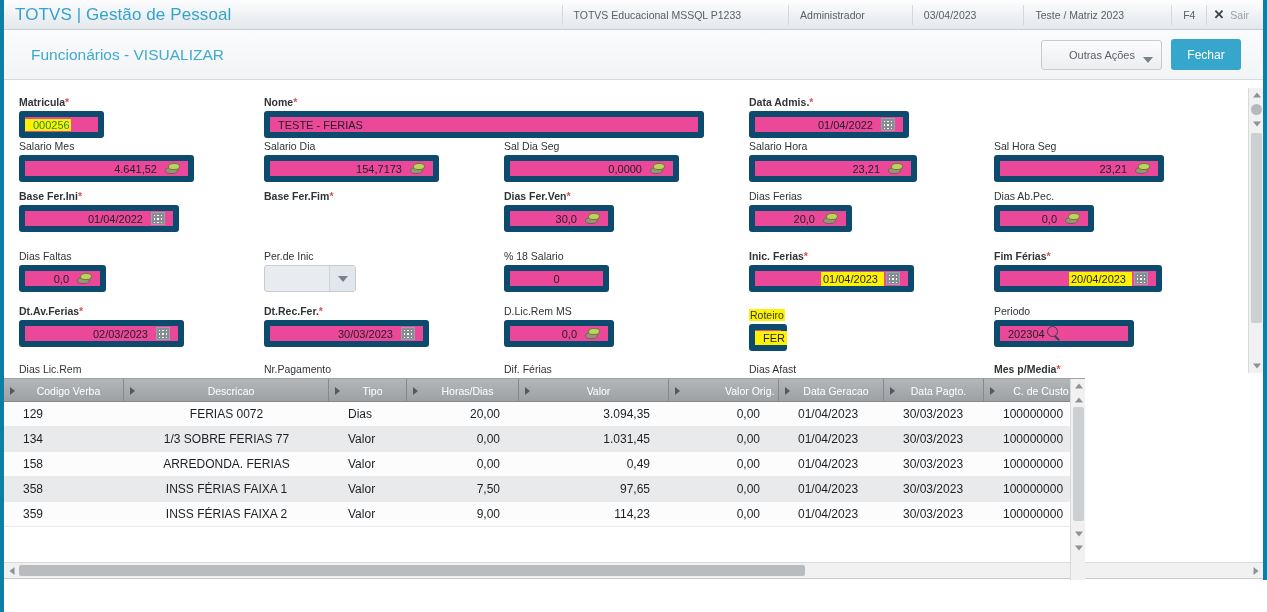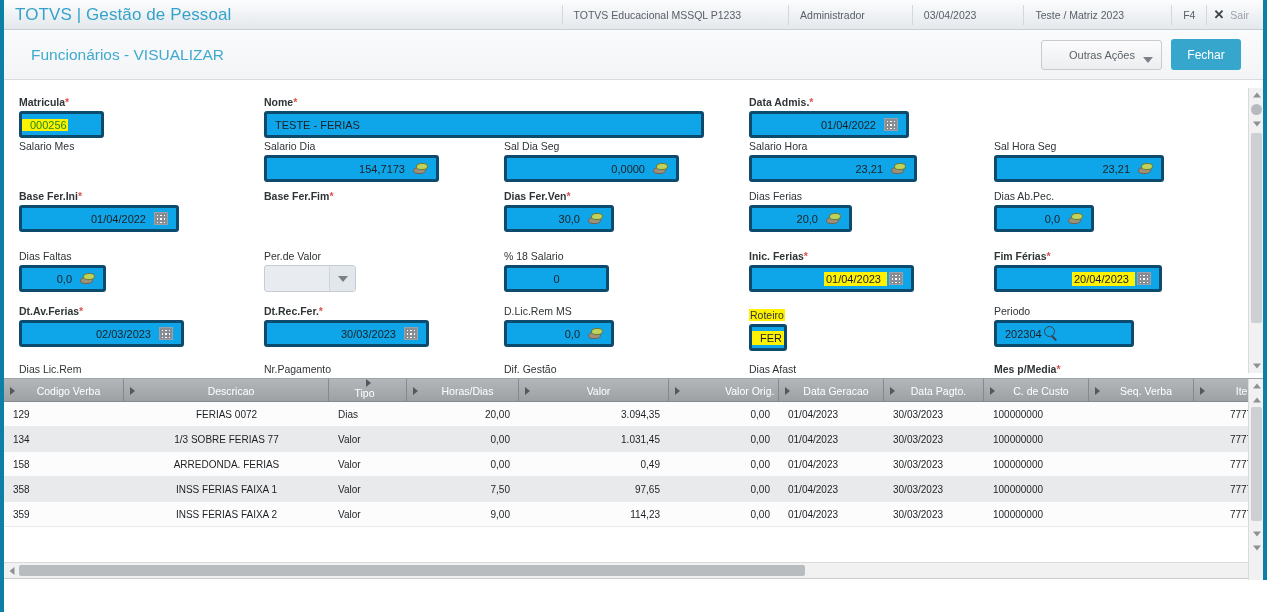--- a/index.html
+++ b/index.html
@@ -111,22 +111,22 @@
     font-size: 10.5px; color: #2f3437;
     margin-bottom: 3px; white-space: nowrap;
     line-height: 12px;
   }
   .fld-label.req { font-weight: bold; }
   .fld-label .star { color: #d9534f; font-weight: bold; }
   .fld-label.hl { background: #fff200; display: inline-block; padding: 0 1px; }
 
   .ctl {
     height: 27px;
-    background: #0ea5e9;
-    border: 3px solid #0c4a6e;
+    background: #ec4899;
+    border: 6px solid #0c4a6e;
     border-radius: 3px;
     display: flex; align-items: center;
     position: relative;
   }
   .ctl .val {
     font-size: 11px; color: #1c2024;
     white-space: nowrap;
   }
   .ctl.left .val { padding-left: 8px; }
   .ctl.rightv { justify-content: flex-end; }
@@ -241,21 +241,21 @@
   .vs-thumb {
     position: absolute; left: 2px; top: 2px;
     width: 11px; height: 190px;
     background: #cdd0d3; border-radius: 2px;
   }
   .vs-bottom { position: absolute; left: 0; bottom: 0; width: 15px; }
 
   
   .grid {
     position: absolute; left: 4px; top: 378px;
-    width: 1259px; height: 202px;
+    width: 1081px; height: 202px;
     background: #ffffff;
     border-top: 1px solid #9ea3a8;
     overflow: hidden;
   }
   .grid-head {
     display: flex; height: 23px;
     background: linear-gradient(to bottom, #b4b7ba 0%, #9ea1a4 100%);
     border-bottom: 1px solid #85898d;
   }
   .gh {
@@ -278,23 +278,23 @@
     padding-right: 6px;
   }
   .grid-body { height: 178px; position: relative; }
   .grow {
     display: flex; height: 25px; align-items: center;
     border-bottom: 1px solid #e9eaeb;
   }
   .grow.odd { background: #fcfcfc; }
   .grow.even { background: #e9eaeb; }
   .gc {
-    font-size: 10px; color: #1c2024;
+    font-size: 12px; color: #1c2024;
     white-space: nowrap; overflow: hidden;
-    flex: 0 0 auto; padding: 0 9px;
+    flex: 0 0 auto; padding: 0 19px;
   }
   .gc.r { text-align: right; }
   .gc.l { text-align: left; }
   .gc.c { text-align: center; }
 
   
   .gvscroll {
     position: absolute; right: 0; top: 0;
     width: 15px; height: 202px; background: #f1f1f1;
     border-left: 1px solid #d8dadc; z-index: 20;
@@ -387,20 +387,27 @@
       </div>
       <div class="fld" style="left: 745px; top: 16px; width: 160px;">
         <div class="fld-label req">Data Admis.<span class="star">*</span></div>
         <div class="ctl rightv" style="width: 160px;">
           <span class="val">01/04/2022</span>
           <span class="ico-cal"></span>
         </div>
       </div>
       <div class="fld" style="left: 15px; top: 60px; width: 175px;">
         <div class="fld-label">Salario Mes</div>
+        <div class="ctl rightv" style="width: 175px;">
+          <span class="val">4.641,52</span>
+          <span class="ico-money">
+            <span class="c1"></span>
+            <span class="c2"></span>
+          </span>
+        </div>
       </div>
       <div class="fld" style="left: 260px; top: 60px; width: 175px;">
         <div class="fld-label">Salario Dia</div>
         <div class="ctl rightv" style="width: 175px;">
           <span class="val">154,7173</span>
           <span class="ico-money">
             <span class="c1"></span>
             <span class="c2"></span>
           </span>
         </div>
@@ -479,21 +486,21 @@
         <div class="fld-label">Dias Faltas</div>
         <div class="ctl rightv" style="width: 87px;">
           <span class="val">0,0</span>
           <span class="ico-money">
             <span class="c1"></span>
             <span class="c2"></span>
           </span>
         </div>
       </div>
       <div class="fld" style="left: 260px; top: 170px; width: 92px;">
-        <div class="fld-label">Per.de Valor</div>
+        <div class="fld-label">Per.de Inic</div>
         <div class="ctl dd" style="width: 92px;">
           <span class="val"></span>
           <span class="ddbtn">
             <span class="ddcaret"></span>
           </span>
         </div>
       </div>
       <div class="fld" style="left: 500px; top: 170px; width: 105px;">
         <div class="fld-label">% 18 Salario</div>
         <div class="ctl centerv" style="width: 105px;">
@@ -546,21 +553,21 @@
         <div class="ctl left" style="width: 140px;">
           <span class="val">202304</span>
           <span class="ico-search"></span>
         </div>
       </div>
     </div>
 
   <div class="cliprow" id="cliprow">
       <div class="cliplabel" style="left: 15px;">Dias Lic.Rem</div>
       <div class="cliplabel" style="left: 260px;">Nr.Pagamento</div>
-      <div class="cliplabel" style="left: 500px;">Dif. Gestão</div>
+      <div class="cliplabel" style="left: 500px;">Dif. Férias</div>
       <div class="cliplabel" style="left: 745px;">Dias Afast</div>
       <div class="cliplabel req" style="left: 990px;">Mes p/Media<span class="star">*</span></div>
     </div>
 
   <div class="vscroll">
     <div class="vs-arrow up">
         <span class="tri"></span>
       </div>
     <div class="vs-dot"></div>
     <div class="vs-arrow dn">
@@ -582,21 +589,21 @@
   <div class="grid">
     <div class="grid-head" id="gridhead">
         <div class="gh" style="width: 120px;">
           <span class="sortmark"></span>
           <span class="ghlabel">Codigo Verba</span>
         </div>
         <div class="gh" style="width: 205px;">
           <span class="sortmark"></span>
           <span class="ghlabel">Descricao</span>
         </div>
-        <div class="gh" style="width: 78px; flex-direction: column;">
+        <div class="gh" style="width: 78px;">
           <span class="sortmark"></span>
           <span class="ghlabel">Tipo</span>
         </div>
         <div class="gh" style="width: 112px;">
           <span class="sortmark"></span>
           <span class="ghlabel">Horas/Dias</span>
         </div>
         <div class="gh" style="width: 150px;">
           <span class="sortmark"></span>
           <span class="ghlabel">Valor</span>

